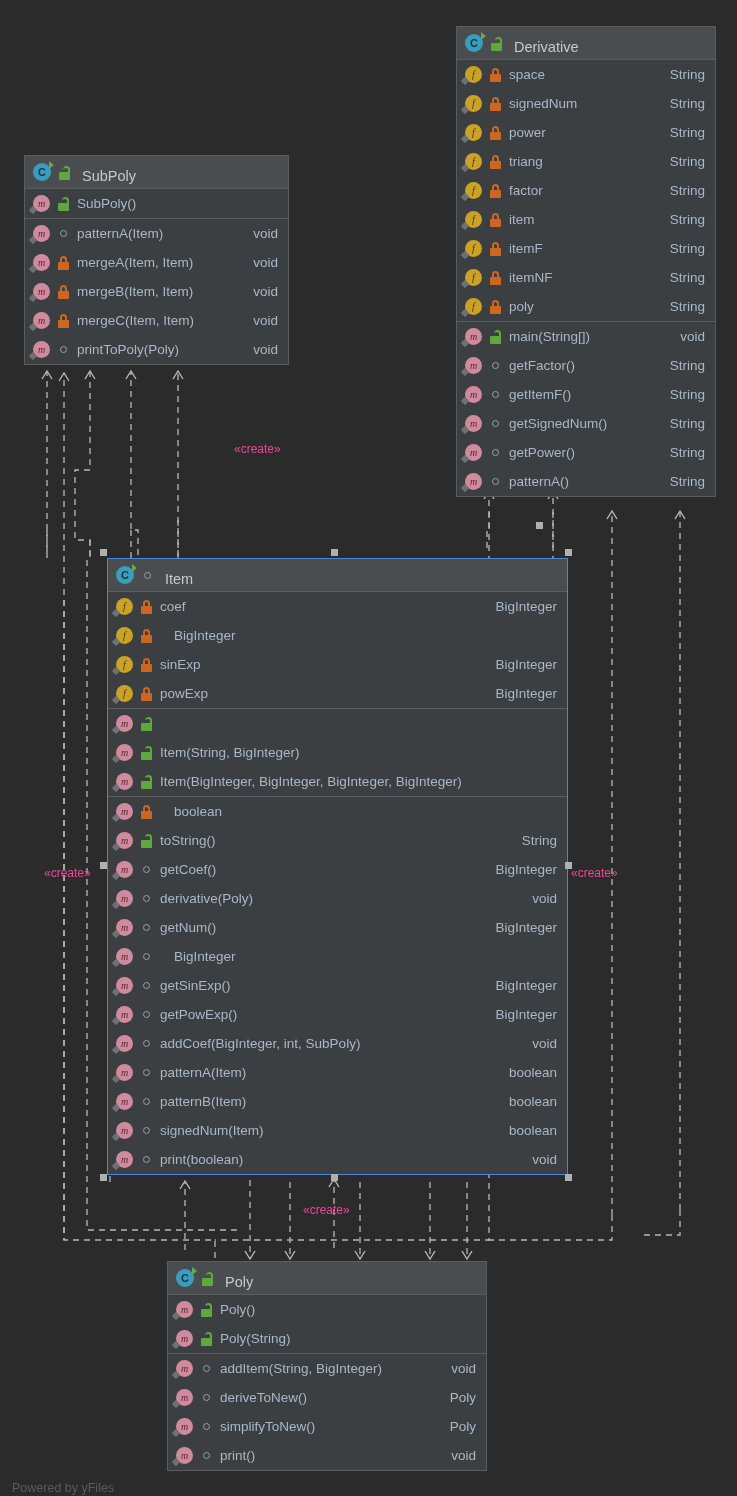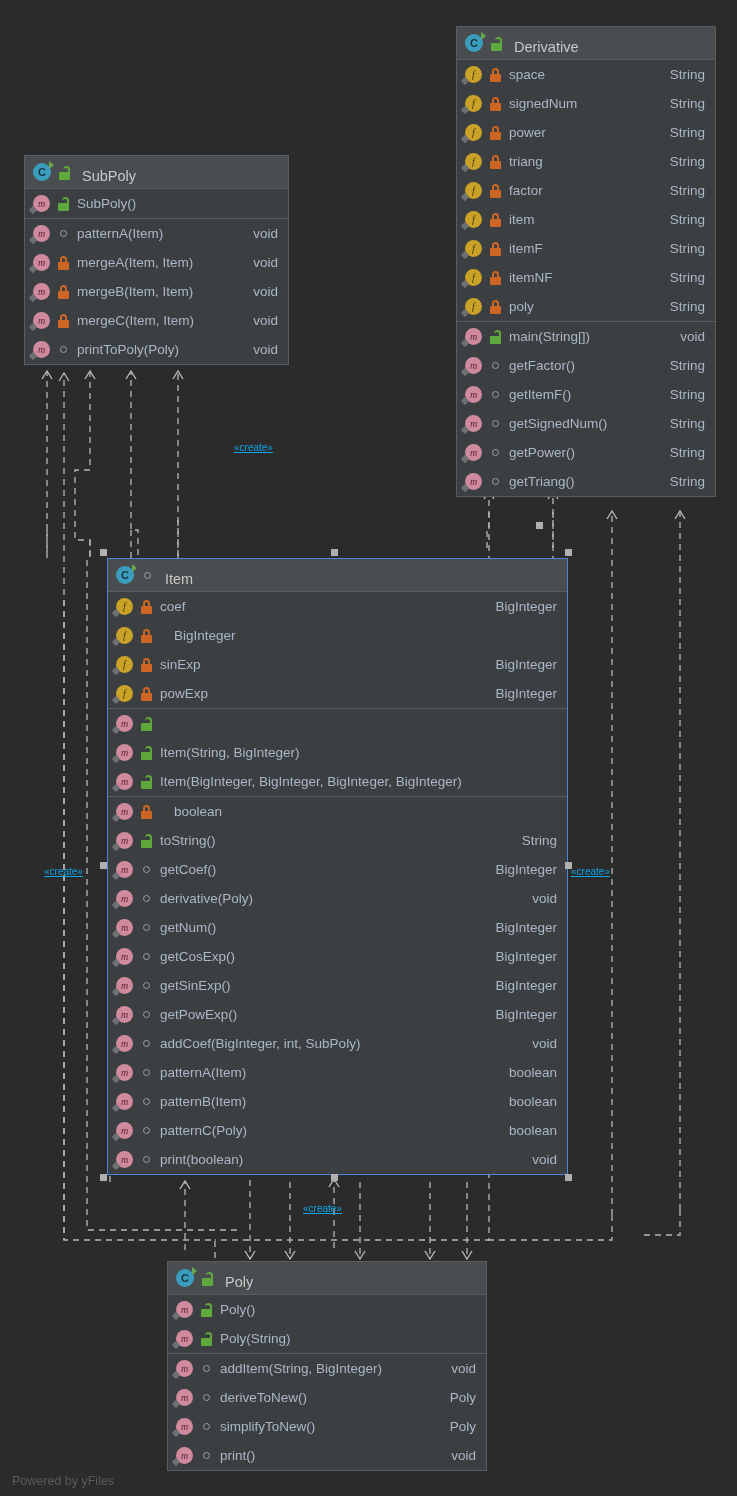--- a/index.html
+++ b/index.html
@@ -163,40 +163,39 @@
     left: 3px; top: 4px;
     width: 7px; height: 7px;
     border-radius: 50%;
     border: 1.5px solid #9aa0a6;
     box-sizing: border-box;
   }
 
   
   .stereo {
     position: absolute;
-    font-size: 10px;
-    color: #0ea5e9;
+    font-size: 12px;
+    color: #ec4899;
     z-index: 6;
     white-space: nowrap;
-    text-decoration: underline;
   }
 
   
   .handle {
     position: absolute;
     width: 7px; height: 7px;
     background: #b0b0b0;
     z-index: 7;
   }
 
   
   .watermark {
     position: absolute;
     left: 12px;
-    bottom: 8px;
+    bottom: 1px;
     font-size: 12.5px;
     color: #5b5b5b;
     z-index: 8;
   }
 </style>
 </head>
 <body>
 
 <div id="canvas">
 
@@ -459,21 +458,21 @@
               <span class="body"></span>
             </span>
             <span class="nm">getPower()</span>
             <span class="ty">String</span>
           </div>
           <div class="row">
             <span class="kind method">m</span>
             <span class="vis pkg">
               <span class="body"></span>
             </span>
-            <span class="nm">getTriang()</span>
+            <span class="nm">patternA()</span>
             <span class="ty">String</span>
           </div>
         </div>
       </div>
       <div class="umlbox selected" style="left: 107px; top: 558px; width: 461px;">
         <div class="cls-header">
           <span class="kind cls">C<span class="cls-arrow"></span></span>
           <span class="vis pkg">
             <span class="body"></span>
           </span>
@@ -581,21 +580,20 @@
               <span class="body"></span>
             </span>
             <span class="nm">getNum()</span>
             <span class="ty">BigInteger</span>
           </div>
           <div class="row">
             <span class="kind method">m</span>
             <span class="vis pkg">
               <span class="body"></span>
             </span>
-            <span class="nm">getCosExp()</span>
             <span class="ty">BigInteger</span>
           </div>
           <div class="row">
             <span class="kind method">m</span>
             <span class="vis pkg">
               <span class="body"></span>
             </span>
             <span class="nm">getSinExp()</span>
             <span class="ty">BigInteger</span>
           </div>
@@ -629,21 +627,21 @@
               <span class="body"></span>
             </span>
             <span class="nm">patternB(Item)</span>
             <span class="ty">boolean</span>
           </div>
           <div class="row">
             <span class="kind method">m</span>
             <span class="vis pkg">
               <span class="body"></span>
             </span>
-            <span class="nm">patternC(Poly)</span>
+            <span class="nm">signedNum(Item)</span>
             <span class="ty">boolean</span>
           </div>
           <div class="row">
             <span class="kind method">m</span>
             <span class="vis pkg">
               <span class="body"></span>
             </span>
             <span class="nm">print(boolean)</span>
             <span class="ty">void</span>
           </div>

